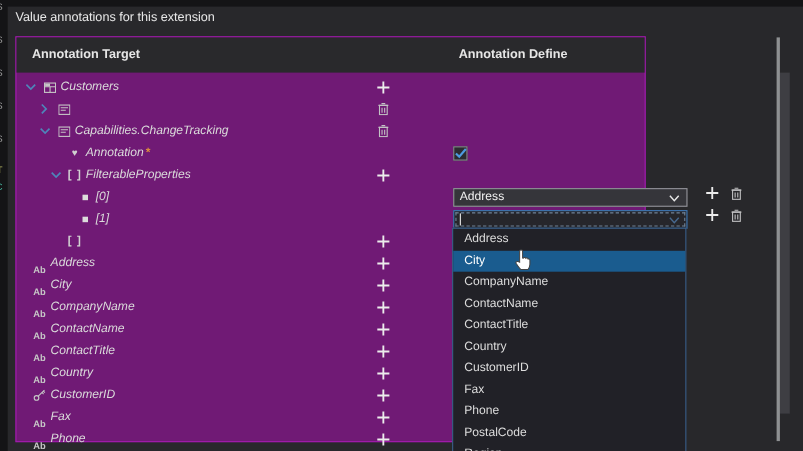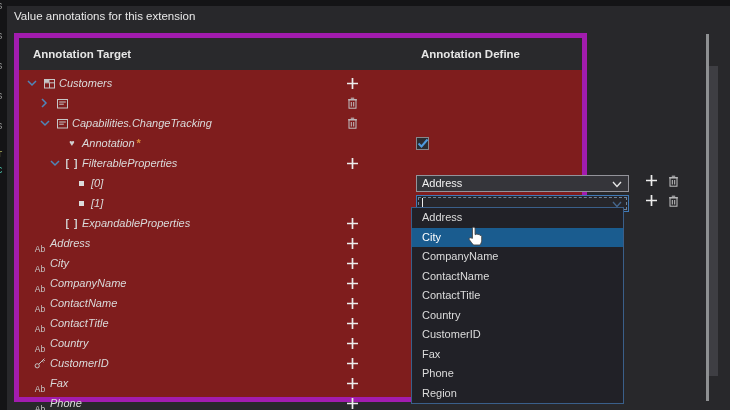--- a/index.html
+++ b/index.html
@@ -9,37 +9,37 @@
     font-family:"Liberation Sans","DejaVu Sans",sans-serif;
     font-size:11px; color:#e0e0e0;
     position:relative;
   }
   .top-strip { position:absolute; left:0; top:0; width:730px; height:6px; background:#141416; }
   .left-sliver { position:absolute; left:0; top:0; width:7px; height:410px; background:#141416; overflow:hidden; z-index:5; }
   .left-sliver span { position:absolute; left:-3px; font-size:9px; font-family:"Liberation Mono","DejaVu Sans Mono",monospace; }
   .dialog-title { position:absolute; left:14px; top:10px; color:#e8e8e8; font-size:11.5px; }
   .panel {
     position:absolute; left:14px; top:33px; width:573px; height:369px;
-    background:#7f1d1d; border:5px solid #a21caf;
+    background:#701a75; border:1px solid #a21caf;
   }
   .panel-header {
     position:absolute; left:0; top:0; width:100%; height:32px; background:#29292c;
   }
   .col-header { position:absolute; top:10px; font-weight:600; font-size:11.5px; color:#e6e6e6; }
   .col-header.target { left:14px; }
   .col-header.value  { left:402px; }
   .rows { position:absolute; left:0; top:35px; width:100%; }
   .row { position:absolute; left:0; width:100%; height:20px; line-height:20px; }
   .tree-cell { position:absolute; left:0; top:0; height:20px; display:flex; align-items:center; }
   .chev-slot { width:14px; height:20px; display:flex; align-items:center; justify-content:flex-start; flex:0 0 14px; }
   .icon-slot { width:16px; height:20px; display:flex; align-items:center; justify-content:center; flex:0 0 16px; }
   .tree-label { padding-left:2px; color:#dadada; white-space:nowrap;font-style:italic; }
   .req-star { color:#dd8f3d; font-weight:700; padding-left:2px; }
   .glyph-brackets { font-weight:600; color:#d2d2d2; font-size:10.5px; letter-spacing:1px; }
-  .glyph-ab { font-weight:400; color:#c6c6c6; font-size:8.5px;margin-top:12px; }
+  .glyph-ab { font-weight:700; color:#c6c6c6; font-size:8.5px;margin-top:12px; }
   .glyph-square { width:5px; height:5px; background:#dcdcdc; }
   .glyph-heart { color:#d0d0d0; font-size:9px; line-height:9px; }
   .action-cell { position:absolute; left:322px; top:0; width:22px; height:20px; display:flex; align-items:center; justify-content:center; cursor:pointer; }
   .value-cell { position:absolute; left:397px; top:0; height:20px; display:flex; align-items:center; }
   .checkbox {
     width:13px; height:13px; background:#2c2c30; border:1px solid #87878d;
     display:flex; align-items:center; justify-content:center;
   }
   .vselect {
     width:213px; height:17px; background:#35353a; border:1px solid #93939a;
@@ -296,21 +296,20 @@
             </span></span>
         </div>
       </div>
       <div class="row" style="top: 140px;">
         <div class="tree-cell">
           <span style="width: 31px; flex: 0 0 31px;"></span>
           <span class="chev-slot"></span>
           <span class="icon-slot">
             <span class="glyph-brackets" style="display: inline-flex; align-items: center;">[ ]</span>
           </span>
-          <span class="tree-label">ExpandableProperties</span>
         </div>
         <div class="action-cell">
           <span style="display: inline-flex; align-items: center;">
             <svg width="13" height="13" viewBox="0 0 13 13" fill="none">
               <path d="M6.5 1v11M1 6.5h11" stroke="#ececec" stroke-width="1.7"></path>
             </svg>
           </span>
         </div>
       </div>
       <div class="row" style="top: 160px;">
@@ -473,20 +472,21 @@
 <div class="dropdown-list" id="ddlist">
     <div class="dropdown-item">Address</div>
     <div class="dropdown-item highlighted">City</div>
     <div class="dropdown-item">CompanyName</div>
     <div class="dropdown-item">ContactName</div>
     <div class="dropdown-item">ContactTitle</div>
     <div class="dropdown-item">Country</div>
     <div class="dropdown-item">CustomerID</div>
     <div class="dropdown-item">Fax</div>
     <div class="dropdown-item">Phone</div>
+    <div class="dropdown-item">PostalCode</div>
     <div class="dropdown-item">Region</div>
   </div>
 
 <div class="cursor-hand">
   <svg width="17" height="21" viewBox="0 0 14 18">
     <path d="M5.6 1.2c.8-.5 1.9 0 1.9 1.1v5l.6.1c.2-.7 1.7-.7 1.9.1.6-.5 1.7-.2 1.8.6.6-.2 1.4.2 1.4 1v3.1c0 1.9-.9 3.2-1.5 4.1H6.2c-1.1-1-2.9-3.6-3.7-4.7-.6-.9.3-1.9 1.5-1.5l1.2.5V2.4c0-.5.1-.9.4-1.2z" fill="#ffffff" stroke="#444444" stroke-width="0.8"></path>
   </svg>
 </div>
 
 </body></html>

